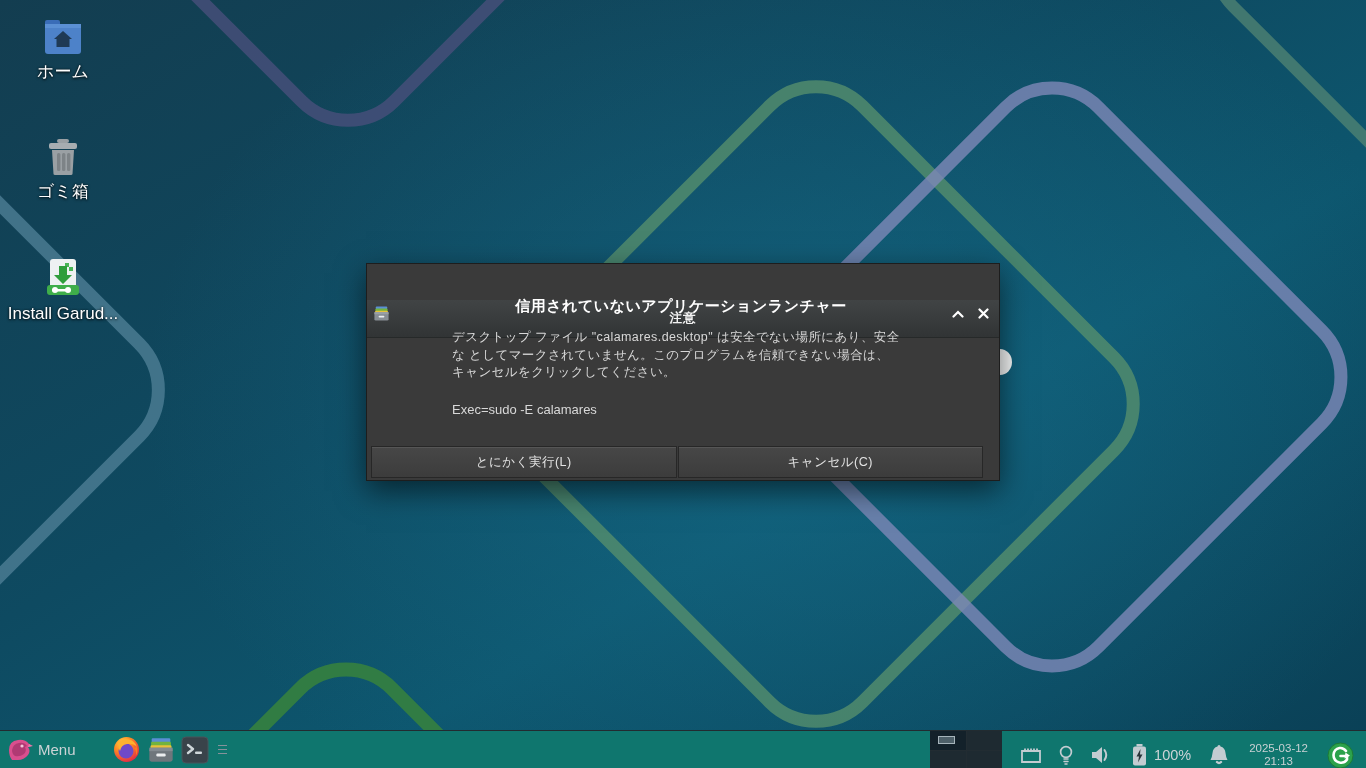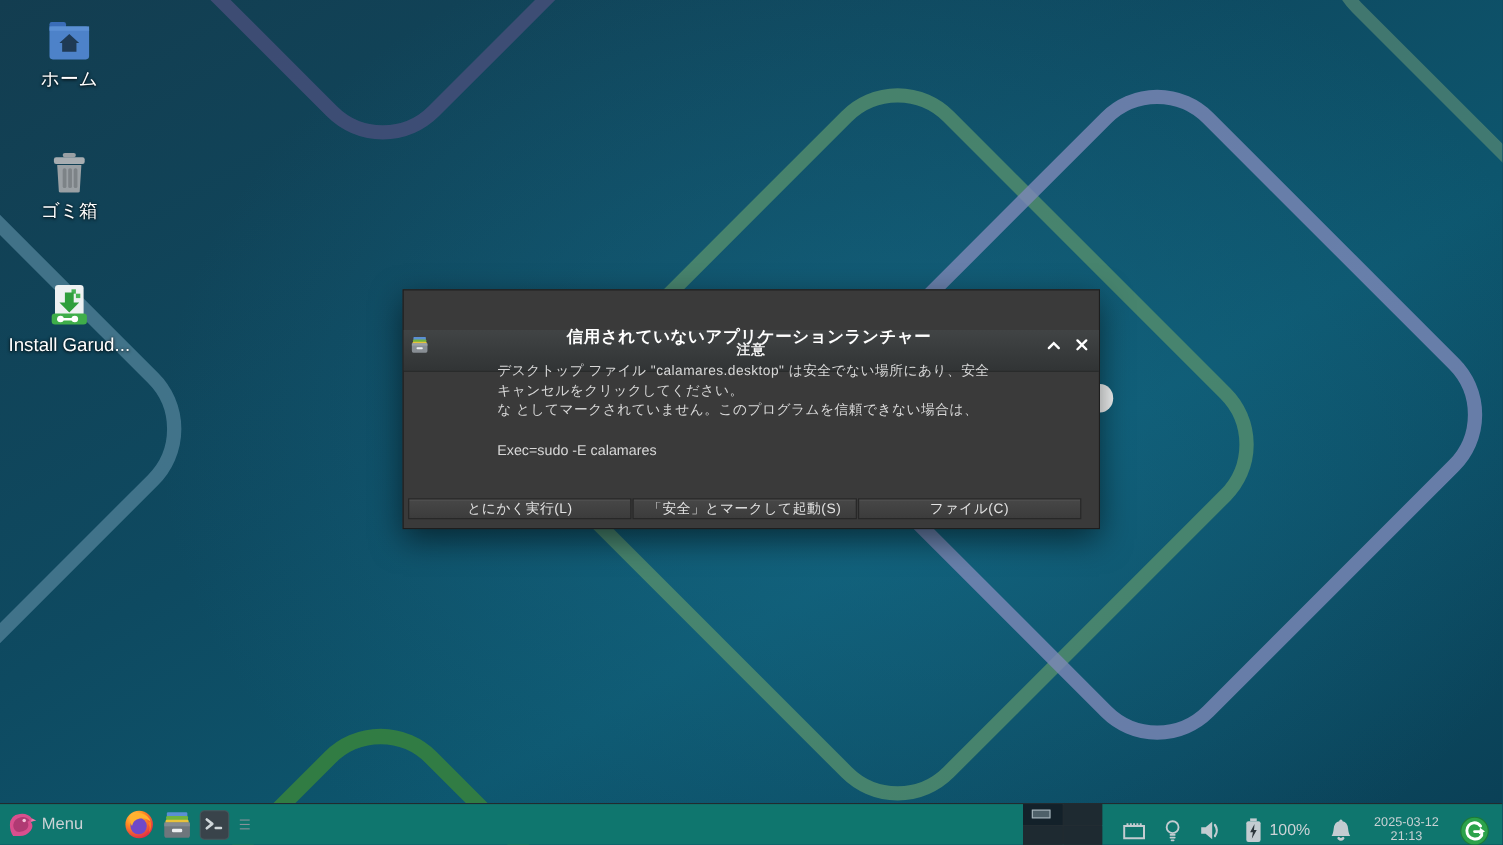--- a/index.html
+++ b/index.html
@@ -56,21 +56,21 @@
 
   .dlg-heading {
     position:absolute; left:0; right:4px; top:33px; text-align:center;
     color:#ffffff; font-weight:bold; font-size:15px; letter-spacing:.5px;
   }
   .dlg-body { position:absolute; left:85px; top:65px; color:#d8d8d8; font-size:12.5px; line-height:17.5px; letter-spacing:.4px; }
   .dlg-exec { position:absolute; left:85px; top:138px; color:#d8d8d8; font-size:13px; }
 
   .dlg-buttons {
     position:absolute; left:4px; right:16px; top:182px; height:32px;
-    display:flex; gap:1px;align-items:center;
+    display:flex; gap:1px;
   }
   .dlg-btn {
     flex:1; display:flex; align-items:center; justify-content:center;
     background:linear-gradient(180deg,#474747,#3c3c3c);
     border:1px solid #272727; box-shadow:inset 0 1px 0 #565656;
     color:#e3e3e3; font-size:12.5px; letter-spacing:.5px; cursor:pointer;
   }
 
   
   .taskbar {
@@ -171,30 +171,29 @@
           <path d="M1.5 1.5 L9.5 9.5 M9.5 1.5 L1.5 9.5" stroke="#ffffff" stroke-width="2.2" stroke-linecap="round"></path>
         </svg>
       </div>
     </div>
   </div>
 
   <div class="dlg-heading">信用されていないアプリケーションランチャー</div>
 
   <div class="dlg-body">
     <div>デスクトップ ファイル "calamares.desktop" は安全でない場所にあり、安全</div>
+    <div>な としてマークされていません。このプログラムを信頼できない場合は、</div>
     <div>キャンセルをクリックしてください。</div>
-    <div>な としてマークされていません。このプログラムを信頼できない場合は、</div>
   </div>
 
   <div class="dlg-exec">Exec=sudo -E calamares</div>
 
   <div class="dlg-buttons">
     <div class="dlg-btn">とにかく実行(L)</div>
-    <div class="dlg-btn">「安全」とマークして起動(S)</div>
-    <div class="dlg-btn">ファイル(C)</div>
+    <div class="dlg-btn">キャンセル(C)</div>
   </div>
 </div>
 
 <div class="taskbar">
 
   <div class="menu-btn">
     <svg width="28" height="26" viewBox="0 0 28 26">
       <path d="M3 13 Q3 4 12 3 Q19 2 23 7 L26 9 L22 10 Q25 14 22 18 Q18 23 12 23 L6 23 Q3 19 3 13 Z" fill="#d94f8e"></path>
       <path d="M6 13 Q7 7 13 6 Q18 5 21 9 L19 10 Q21 14 18 17 Q14 20 9 19 Q6 17 6 13 Z" fill="#b03a73"></path>
       <circle cx="16" cy="9" r="1.6" fill="#f4c3da"></circle>

